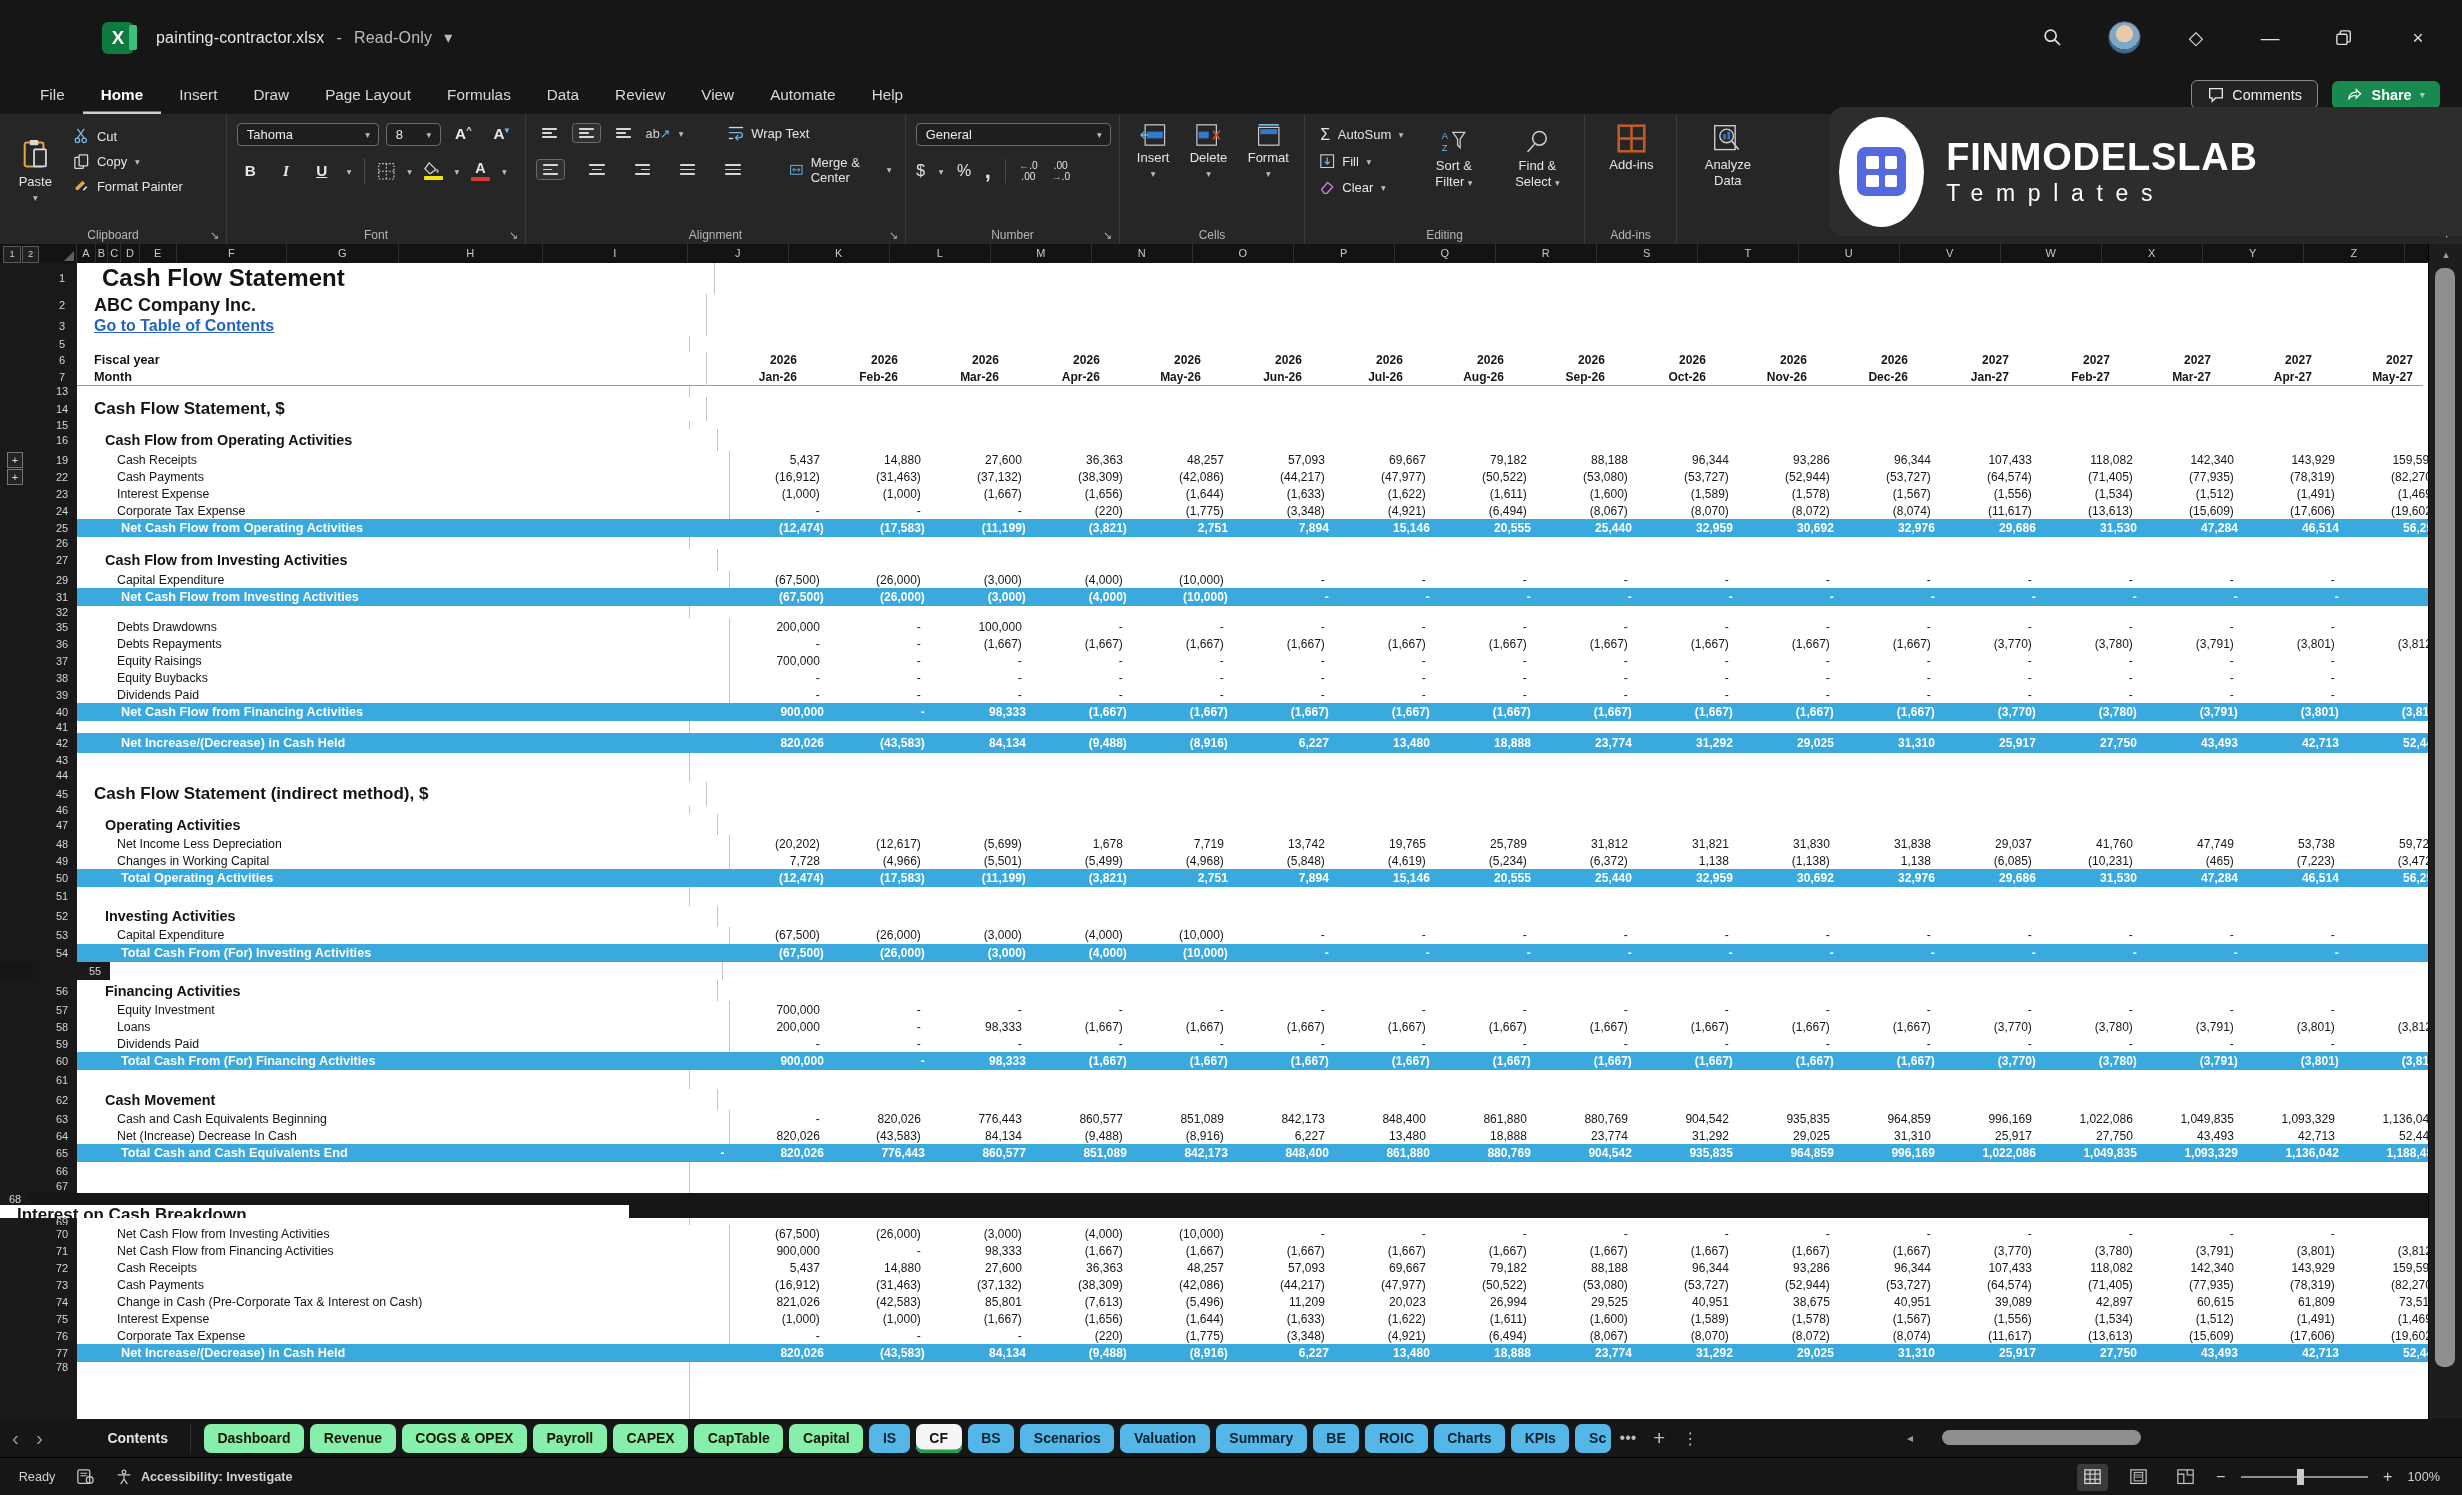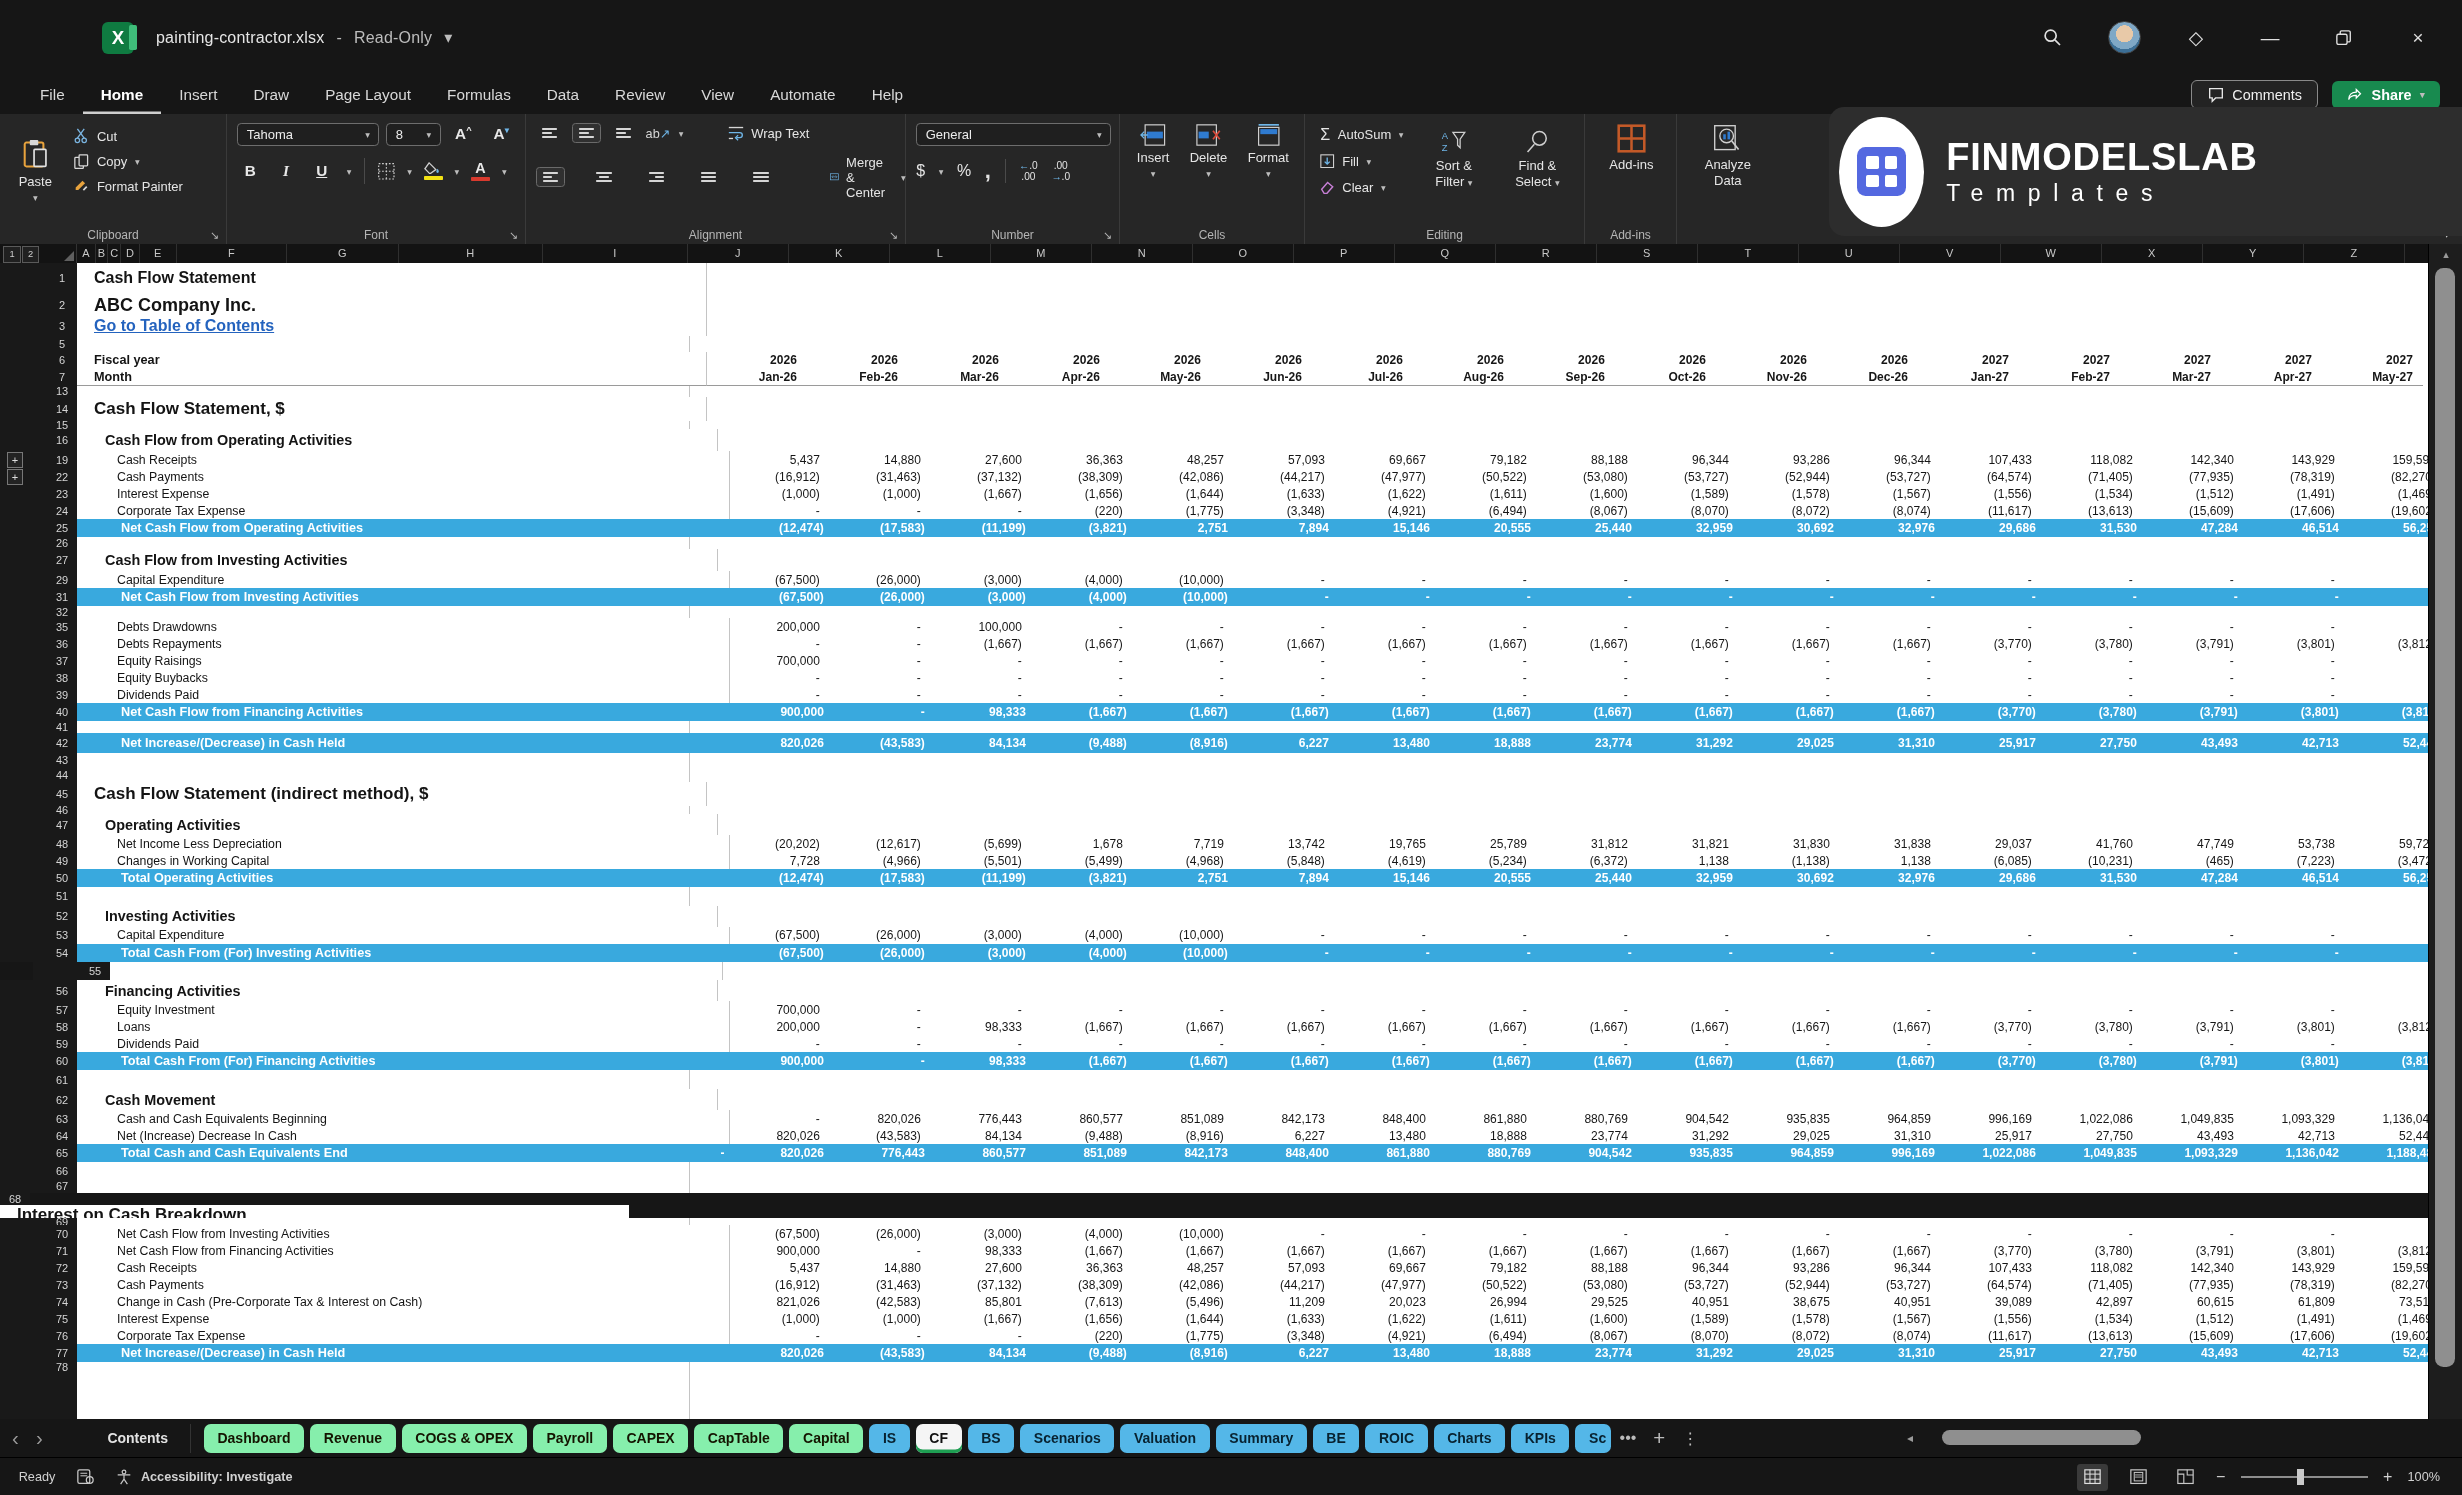--- a/index.html
+++ b/index.html
@@ -67,21 +67,21 @@
   .plusbox{position:absolute;left:6.8px;top:0.8px;width:14.4px;height:14.4px;border:0.8px solid #777;background:#232323;
            color:#ddd;font-size:11px;display:flex;align-items:center;justify-content:center;}
   .rn{width:30px;flex:none;background:#191919;color:#d5d5d5;font-size:11px;display:flex;align-items:center;
       justify-content:center;overflow:hidden;}
   .lz{width:612px;flex:none;background:#fff;color:#141414;display:flex;align-items:center;overflow:hidden;}
   .dc{width:101px;flex:none;background:#fff;color:#161616;font-size:12px;display:flex;align-items:center;
       justify-content:flex-end;padding-right:10.2px;box-sizing:border-box;white-space:nowrap;}
   .dc.first{border-left:0.8px solid #c4c4c4;}
   .dspan{flex:1;background:#fff;border-left:0.8px solid #c4c4c4;}
   .fillc{flex:1;background:#fff;}
-  .lz-title1{padding-left:17px;font-weight:bold;font-size:16px;}
+  .lz-title1{padding-left:25px;font-weight:bold;font-size:24px;}
   .lz-title2{padding-left:17px;font-weight:bold;font-size:18px;}
   .lz-link{padding-left:17px;}
   .lz-link span{color:#2463be;text-decoration:underline;font-weight:bold;font-size:16px;}
   .lz-section{padding-left:17px;font-weight:bold;font-size:17px;}
   .lz-sub{padding-left:28px;font-weight:bold;font-size:14.4px;}
   .lz-item{padding-left:40px;font-size:12.3px;}
   .lz-total{padding-left:44px;font-weight:bold;font-size:12.7px;}
   .lz-year,.lz-month{padding-left:17px;font-weight:bold;font-size:12.7px;}
   .t-year .dc,.t-month .dc{font-weight:bold;}
   .t-month .lz,.t-month .dc{border-bottom:1.7px solid #9a9a9a;}
@@ -293,21 +293,21 @@
         <div class="rbtn">
           <svg width="16" height="16" viewBox="0 0 19 19">
               <line x1="1" y1="3" x2="18" y2="3" stroke="#d6d6d6" stroke-width="1.6"></line>
               <path d="M1 9 h13 a3 3 0 0 1 0 6 h-4" fill="none" stroke="#6fb6e8" stroke-width="1.6"></path>
               <path d="M12 12 l-3 3 3 3" fill="none" stroke="#6fb6e8" stroke-width="1.6"></path>
               <line x1="1" y1="16" x2="6" y2="16" stroke="#d6d6d6" stroke-width="1.6"></line>
             </svg>
           <span>Wrap Text</span>
         </div>
       </div>
-      <div style="display:flex;gap:25px;align-items:center;margin-top:8.5px;">
+      <div style="display:flex;gap:18px;align-items:center;margin-top:8.5px;">
         <span class="alicon boxed">
             <i style="width:15.3px"></i>
             <i style="width:9.3px;margin-right:auto"></i>
             <i style="width:15.3px"></i>
           </span>
         <span class="alicon">
             <i style="width:15.3px"></i>
             <i style="width:9.3px;margin:0 auto"></i>
             <i style="width:15.3px"></i>
           </span>

